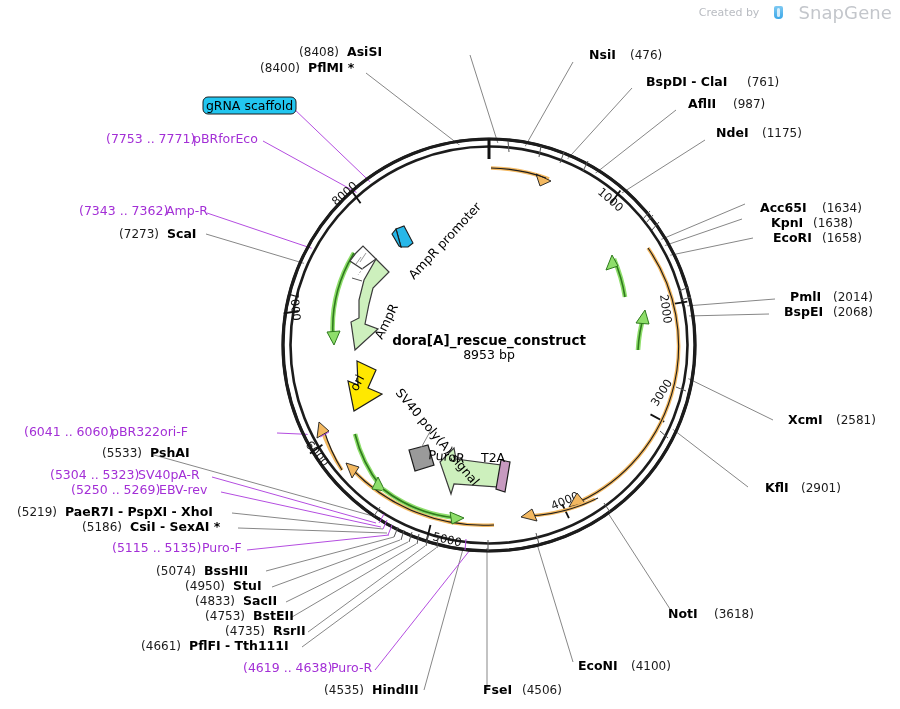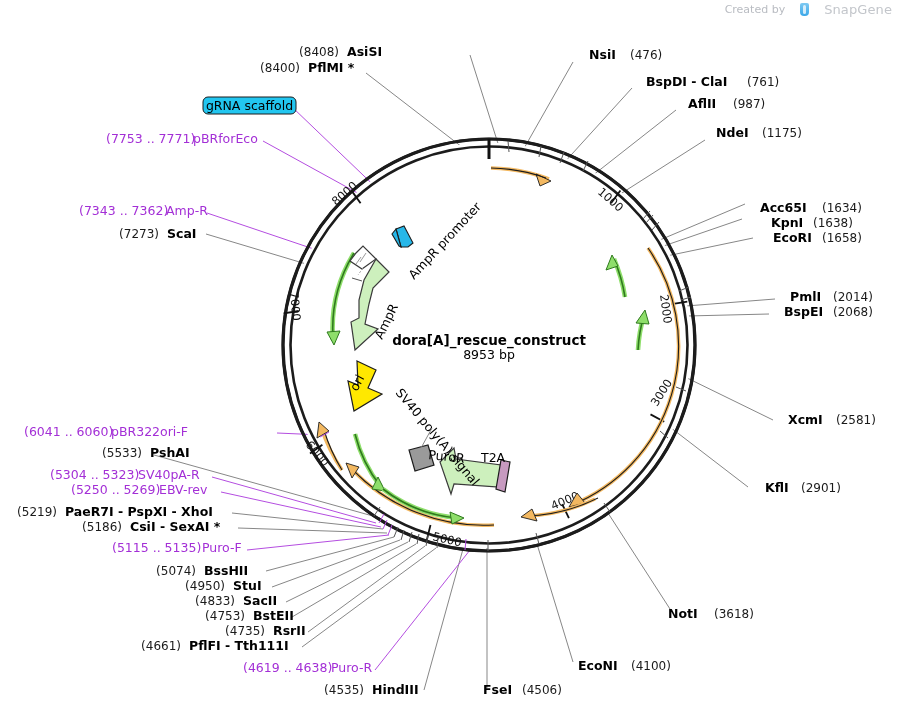--- a/index.html
+++ b/index.html
@@ -43,21 +43,21 @@
     content: "";
     position: absolute;
     left: 3px; top: 2px;
     width: 3px; height: 9px;
     background: #ffffff;
     opacity: .75;
     border-radius: 2px;
   }
   .wm-name {
     color: #c3c6cb;
-    font-size: 13px;
+    font-size: 18px;
     letter-spacing: .1px;
   }
   svg { display: block; }
   text { font-family: "DejaVu Sans", "Liberation Sans", sans-serif; }
   .lbl-name { font-weight: bold; font-size: 12.5px; fill: #000; }
   .lbl-pos  { font-size: 12px; fill: #1a1a1a; }
   .lbl-feat { font-size: 12.5px; fill: #a32fd6; }
   .tick-txt { font-size: 11.5px; fill: #111; }
   .center-title { font-weight: bold; font-size: 13.5px; fill: #000; }
   .center-sub { font-size: 12.5px; fill: #000; }

